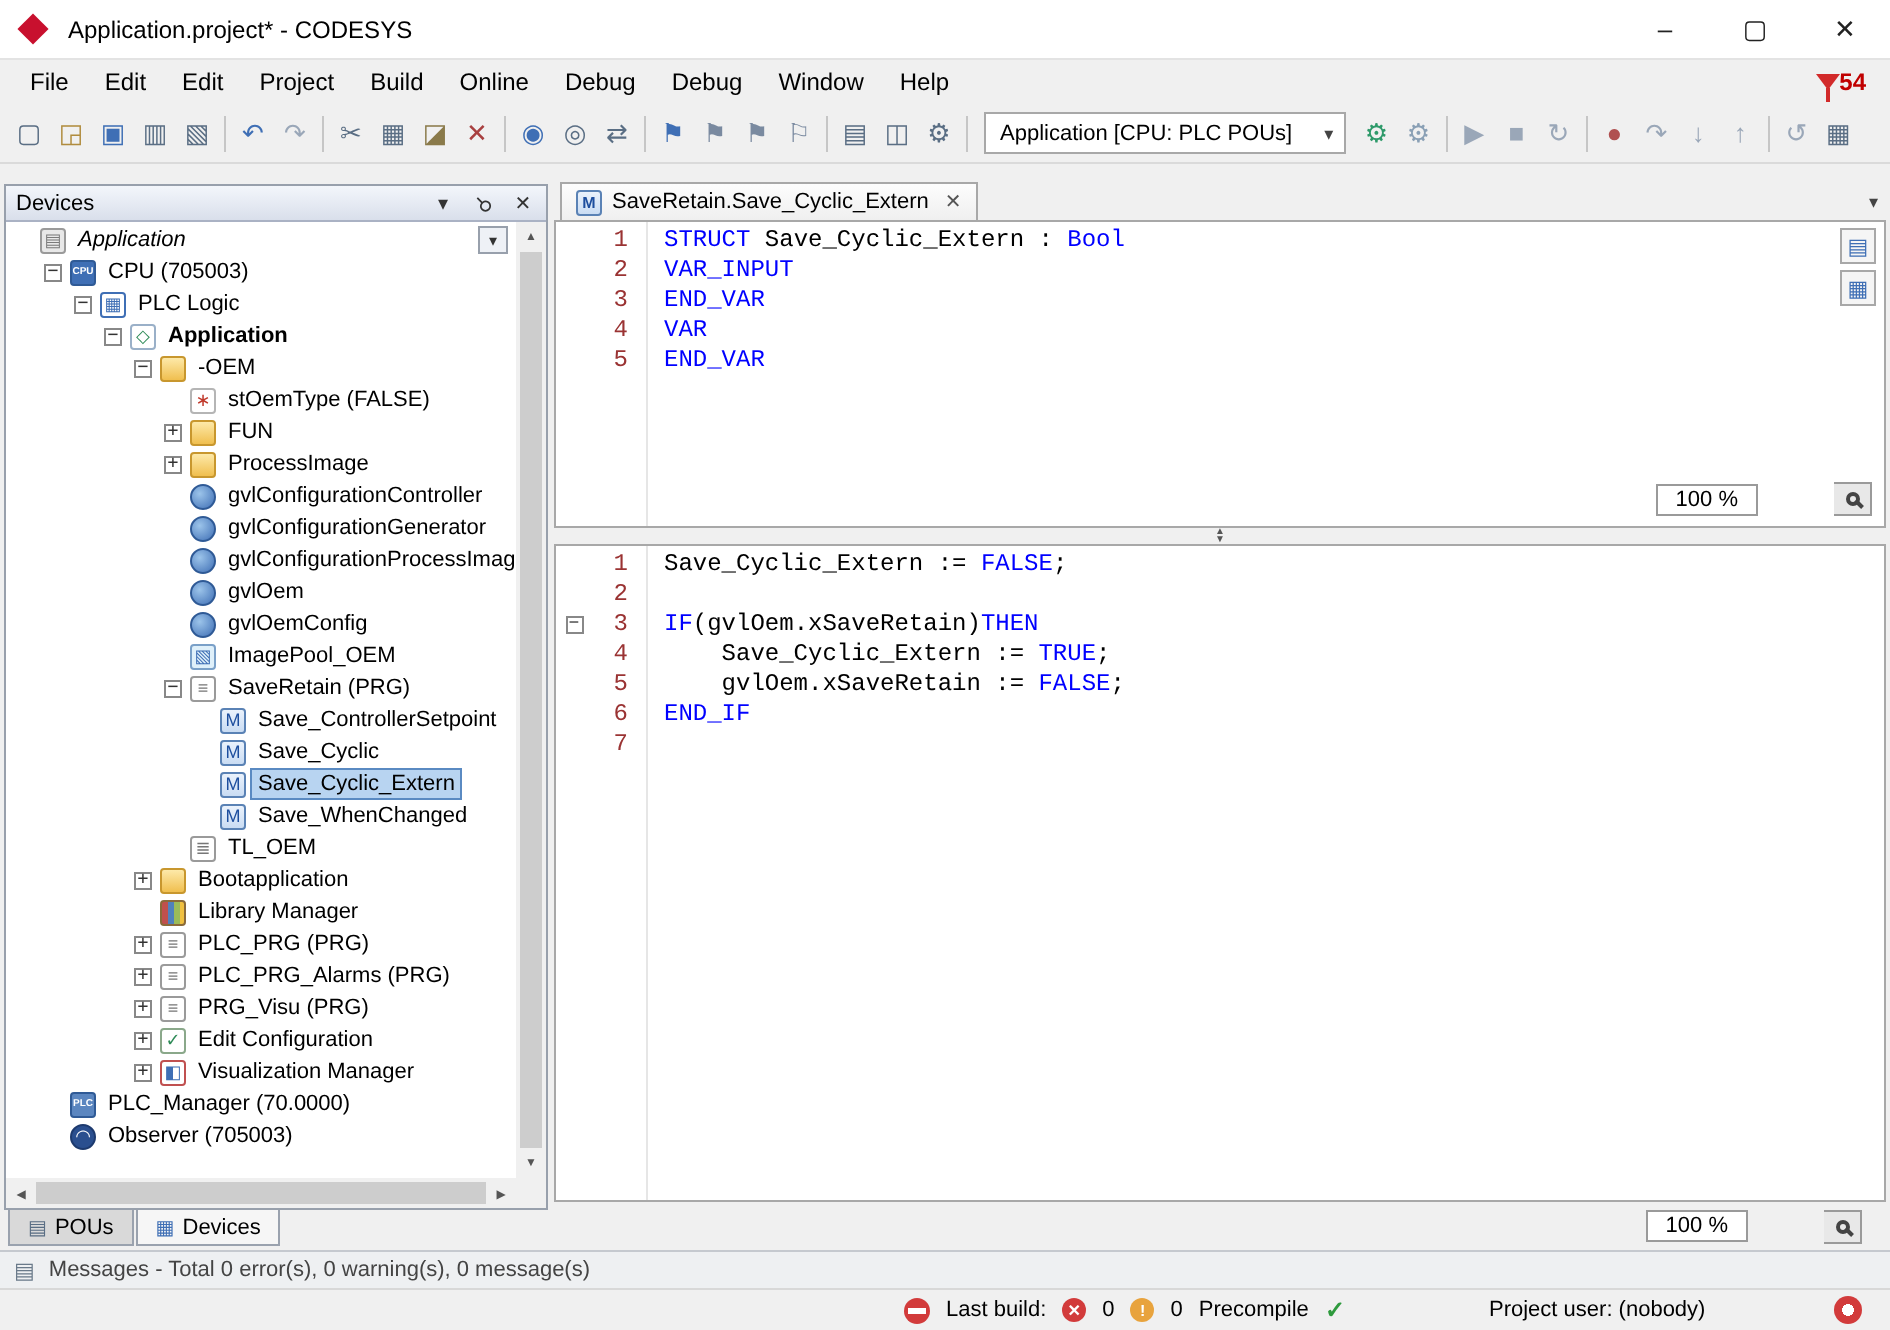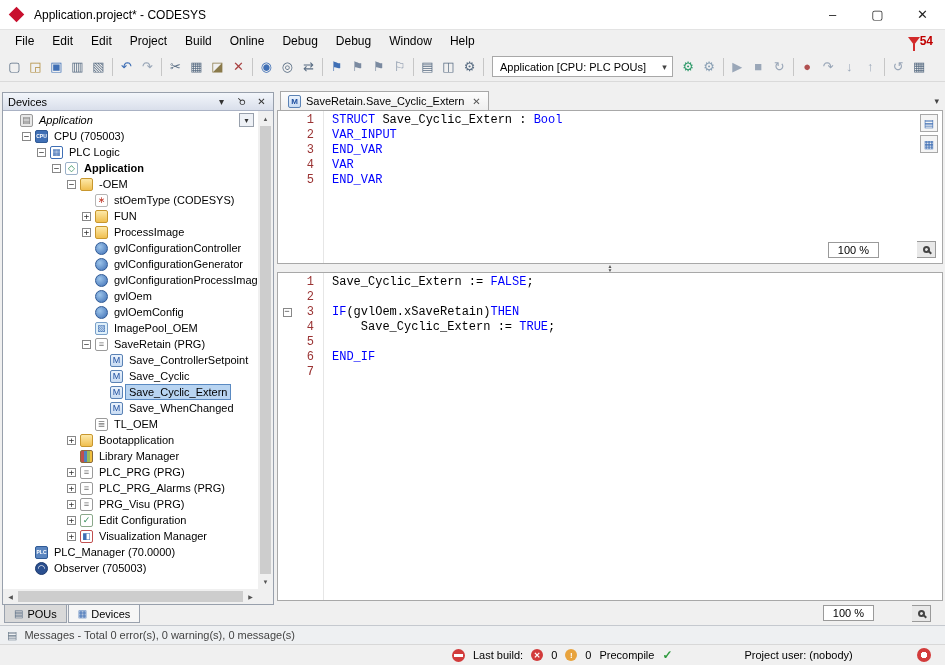--- a/index.html
+++ b/index.html
@@ -289,21 +289,21 @@
           <span class="tree-label bold">Application</span>
         </div>
         <div class="tree-row" style="padding-left: 64px;">
           <span class="expand box">−</span>
           <span class="tree-icon" style="background: linear-gradient(rgb(253, 233, 169), rgb(240, 191, 79)); color: rgb(122, 92, 30); border-color: rgb(200, 151, 46);"></span>
           <span class="tree-label">-OEM</span>
         </div>
         <div class="tree-row" style="padding-left: 79px;">
           <span class="expand blank"></span>
           <span class="tree-icon" style="background: rgb(255, 255, 255); color: rgb(192, 57, 43); border-color: rgb(181, 181, 181);">∗</span>
-          <span class="tree-label">stOemType (CODESYS)</span>
+          <span class="tree-label">stOemType (FALSE)</span>
         </div>
         <div class="tree-row" style="padding-left: 79px;">
           <span class="expand box">+</span>
           <span class="tree-icon" style="background: linear-gradient(rgb(253, 233, 169), rgb(240, 191, 79)); color: rgb(122, 92, 30); border-color: rgb(200, 151, 46);"></span>
           <span class="tree-label">FUN</span>
         </div>
         <div class="tree-row" style="padding-left: 79px;">
           <span class="expand box">+</span>
           <span class="tree-icon" style="background: linear-gradient(rgb(253, 233, 169), rgb(240, 191, 79)); color: rgb(122, 92, 30); border-color: rgb(200, 151, 46);"></span>
           <span class="tree-label">ProcessImage</span>
@@ -468,21 +468,21 @@
     <span class="split-arrow">▼</span>
   </div>
 
   <div id="impl-pane">
     <div class="gutter-sep"></div>
     <div class="code-area">
         <div class="code-line"><span class="fold-col"></span><span class="line-num">1</span><span class="code-text"><span class="tok-id">Save_Cyclic_Extern := </span><span class="tok-kw">FALSE</span><span class="tok-id">;</span></span></div>
         <div class="code-line"><span class="fold-col"></span><span class="line-num">2</span><span class="code-text"></span></div>
         <div class="code-line"><span class="fold-col"><span class="fold-box">−</span></span><span class="line-num">3</span><span class="code-text"><span class="tok-kw">IF</span><span class="tok-id">(gvlOem.xSaveRetain)</span><span class="tok-kw">THEN</span></span></div>
         <div class="code-line"><span class="fold-col"></span><span class="line-num">4</span><span class="code-text"><span class="tok-id">    Save_Cyclic_Extern := </span><span class="tok-kw">TRUE</span><span class="tok-id">;</span></span></div>
-        <div class="code-line"><span class="fold-col"></span><span class="line-num">5</span></div>
+        <div class="code-line"><span class="fold-col"></span><span class="line-num">5</span><span class="code-text"><span class="tok-id">    gvlOem.xSaveRetain := </span><span class="tok-kw">FALSE</span><span class="tok-id">;</span></span></div>
         <div class="code-line"><span class="fold-col"></span><span class="line-num">6</span><span class="code-text"><span class="tok-kw">END_IF</span></span></div>
         <div class="code-line"><span class="fold-col"></span><span class="line-num">7</span><span class="code-text"></span></div>
       </div>
   </div>
 
   <div id="editor-bottom">
     <div class="zoom-ctl">
       <span class="zoom-val">100 %</span>
       <span class="zoom-btn">
           <span class="glass"></span>

